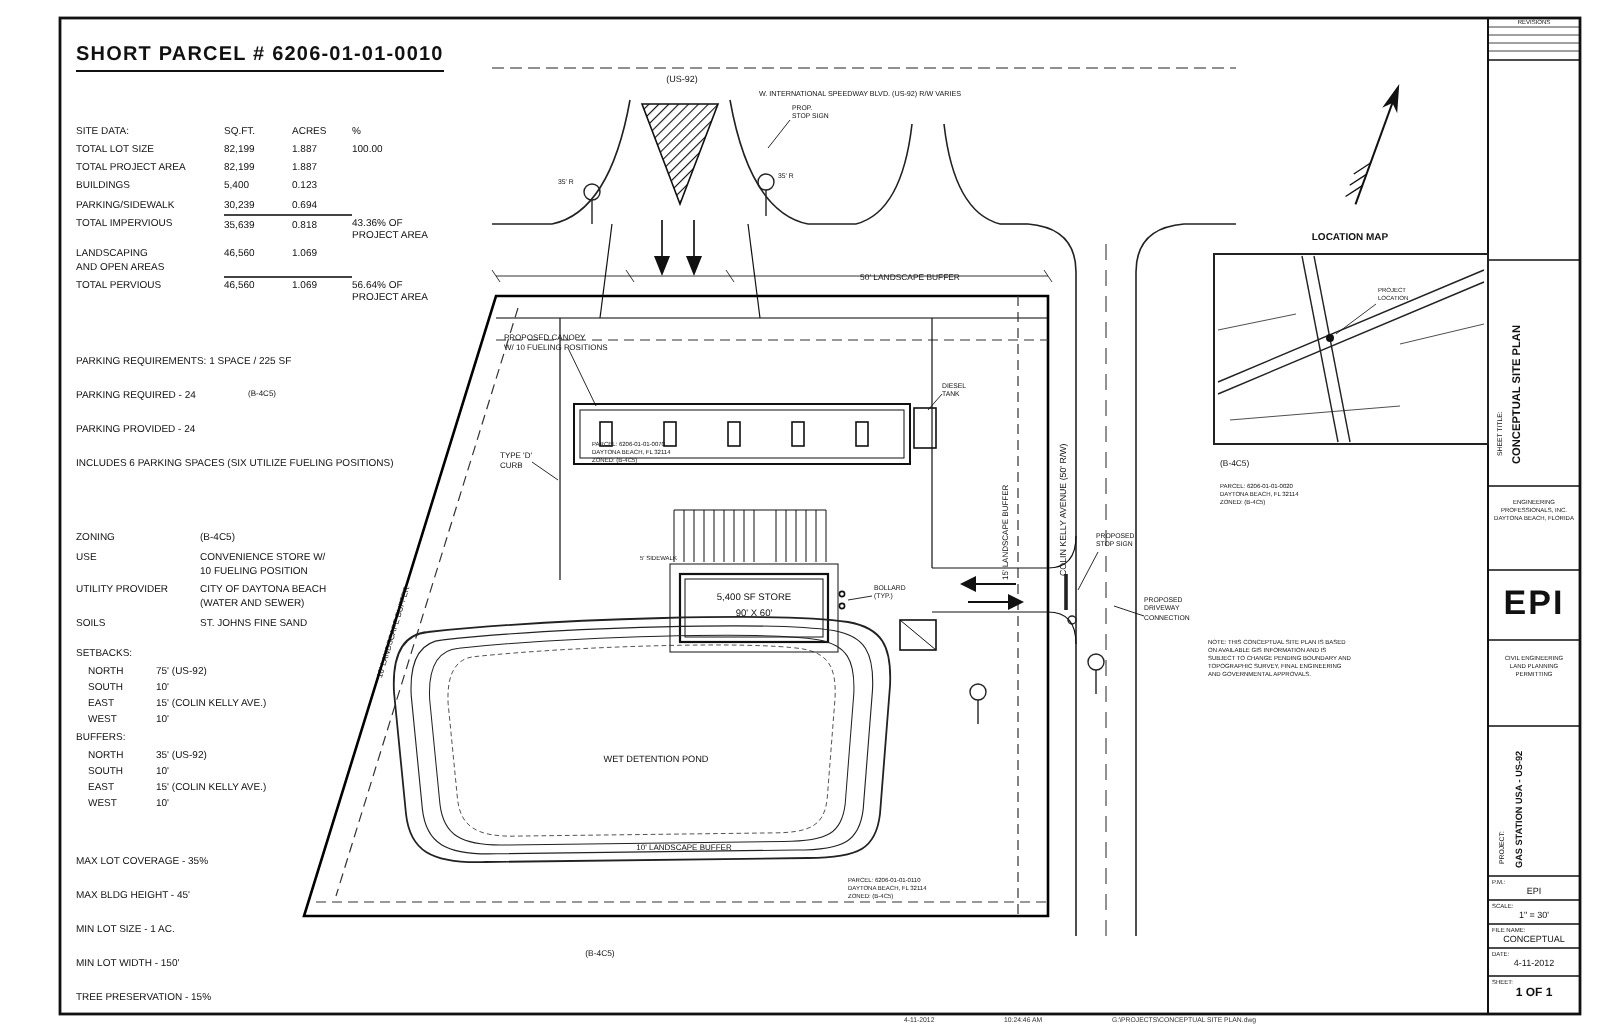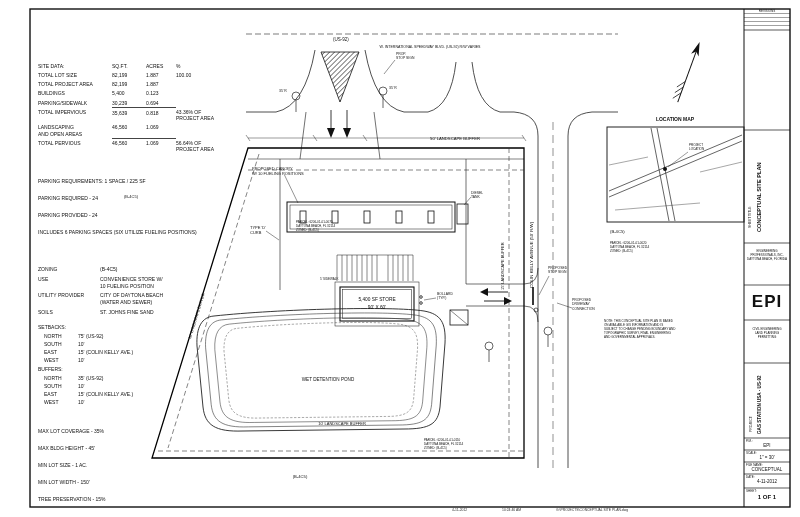--- a/index.html
+++ b/index.html
@@ -218,20 +218,21 @@
       <line x1="651" y1="128" x2="669" y2="221" stroke-width="0.7"></line>
       <line x1="657" y1="128" x2="675" y2="221" stroke-width="0.7"></line>
       <line x1="609" y1="165" x2="648" y2="157" stroke-width="0.4"></line>
       <line x1="700" y1="172" x2="742" y2="162" stroke-width="0.4"></line>
       <line x1="615" y1="210" x2="700" y2="203" stroke-width="0.4"></line>
       <circle cx="665" cy="169" r="2" fill="#111" stroke="none"></circle>
       <line x1="688" y1="152" x2="668" y2="167" stroke-width="0.45"></line>
     </g>
   </svg>
 
+  <div class="sheet-title">SHORT PARCEL # 6206-01-01-0010</div>
 
   <table class="site-table">
     <tbody>
         <tr>
       <td>SITE DATA:</td>
       <td>SQ.FT.</td>
       <td>ACRES</td>
       <td>%</td>
     </tr>
     <tr>

